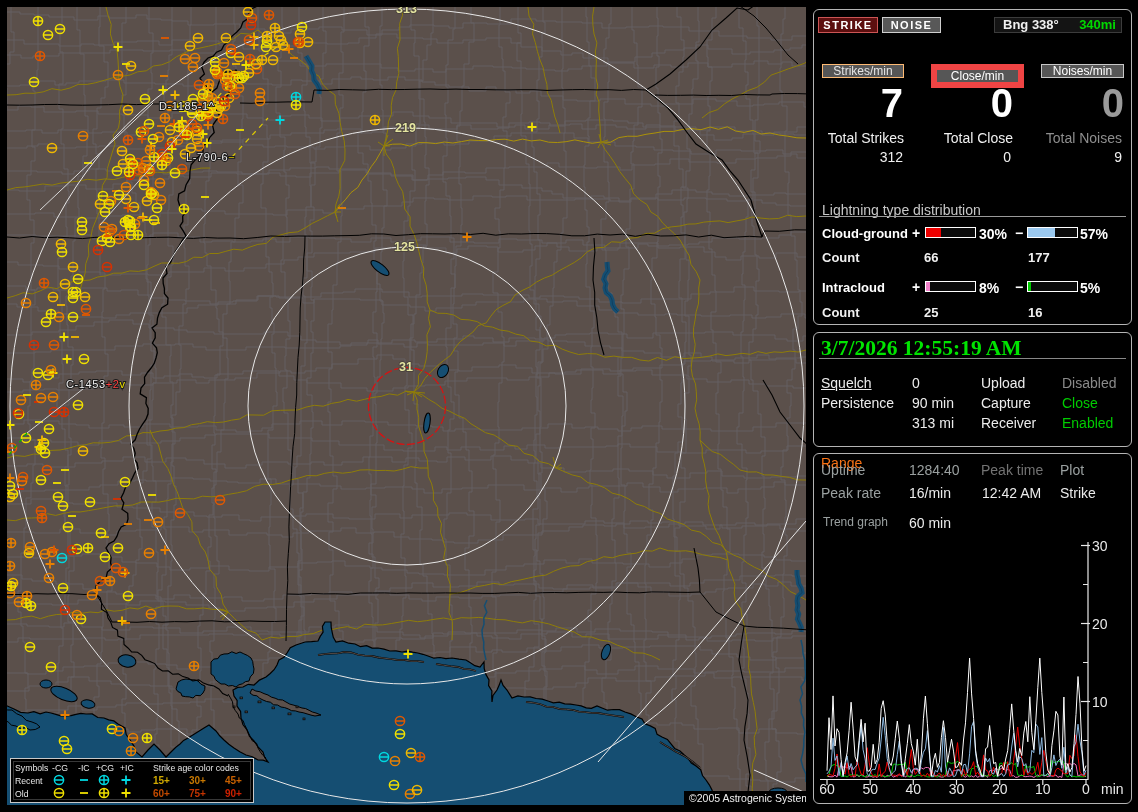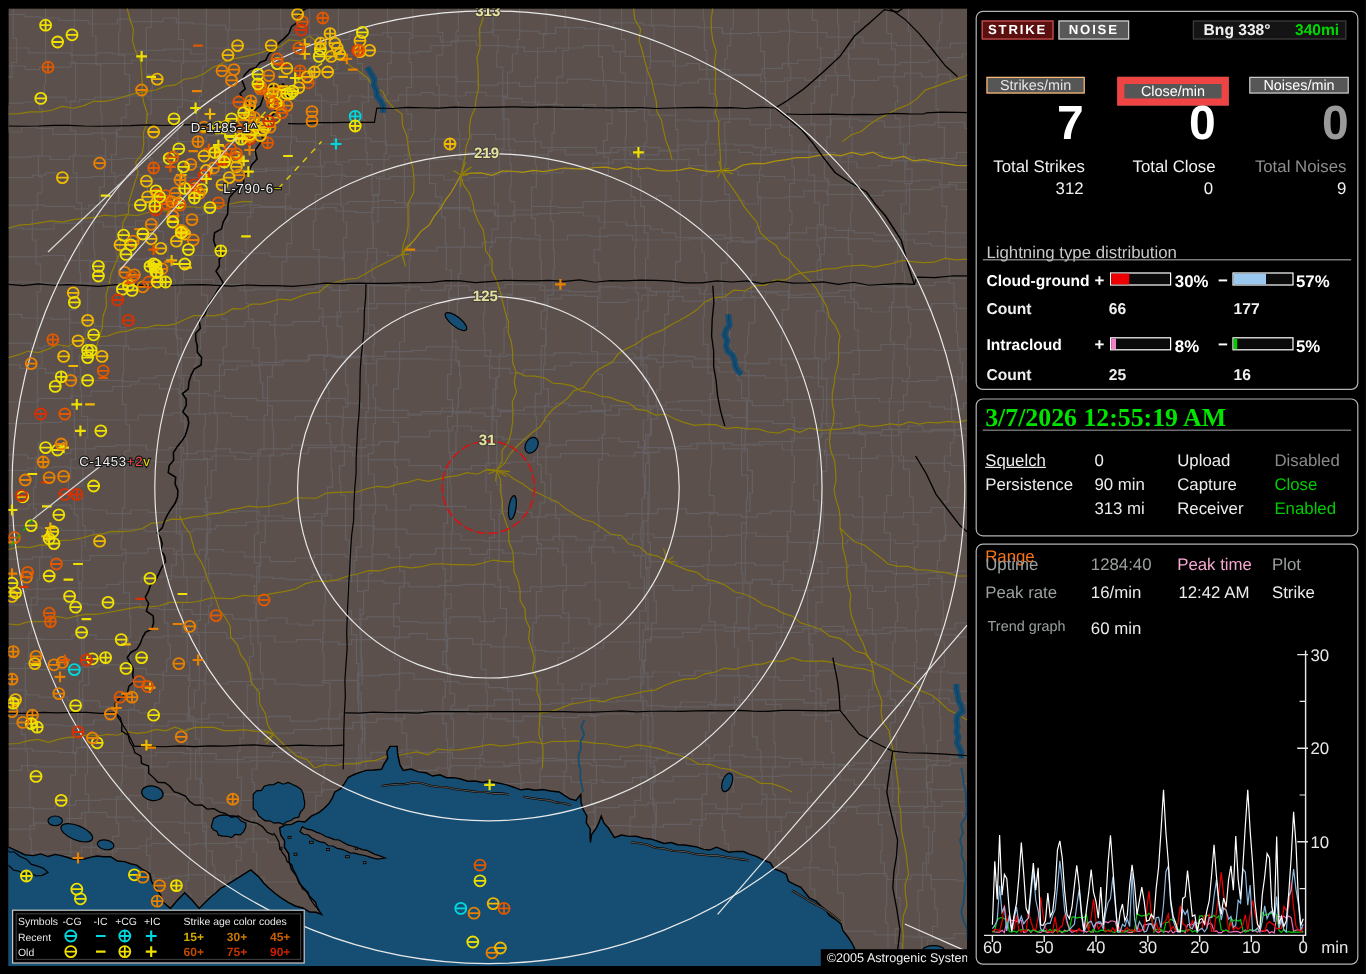--- a/index.html
+++ b/index.html
@@ -699,21 +699,21 @@
 <div class="t" style="left:821px;top:395px;font-size:14px;color:#ececec;font-weight:normal;">Persistence</div>
 <div class="t" style="left:912px;top:395px;font-size:14px;color:#ececec;font-weight:normal;">90 min</div>
 <div class="t" style="left:981px;top:395px;font-size:14px;color:#ececec;font-weight:normal;">Capture</div>
 <div class="t" style="left:1062px;top:395px;font-size:14px;color:#00cc00;font-weight:normal;">Close</div>
 <div class="t" style="left:821px;top:415px;font-size:14px;color:#f97316;font-weight:normal;margin-top:40px;">Range</div>
 <div class="t" style="left:912px;top:415px;font-size:14px;color:#ececec;font-weight:normal;">313 mi</div>
 <div class="t" style="left:981px;top:415px;font-size:14px;color:#ececec;font-weight:normal;">Receiver</div>
 <div class="t" style="left:1062px;top:415px;font-size:14px;color:#00cc00;font-weight:normal;">Enabled</div>
 <div class="t" style="left:821px;top:462px;font-size:14px;color:#9aa0a0;font-weight:normal;">Uptime</div>
 <div class="t" style="left:909px;top:462px;font-size:14px;color:#9aa0a0;font-weight:normal;">1284:40</div>
-<div class="t" style="left:981px;top:462px;font-size:14px;color:#f9a8d4;font-weight:normal;">Peak time</div>
+<div class="t" style="left:981px;top:462px;font-size:14px;color:#737373;font-weight:normal;">Peak time</div>
 <div class="t" style="left:1060px;top:462px;font-size:14px;color:#9aa0a0;font-weight:normal;">Plot</div>
 <div class="t" style="left:821px;top:485px;font-size:14px;color:#9aa0a0;font-weight:normal;text-align:right;">Peak rate</div>
 <div class="t" style="left:909px;top:485px;font-size:14px;color:#ececec;font-weight:normal;">16/min</div>
 <div class="t" style="left:982px;top:485px;font-size:14px;color:#ececec;font-weight:normal;">12:42 AM</div>
 <div class="t" style="left:1060px;top:485px;font-size:14px;color:#ececec;font-weight:normal;">Strike</div>
 <div class="t" style="left:823px;top:515px;font-size:12px;color:#9aa0a0;font-weight:normal;">Trend graph</div>
 <div class="t" style="left:909px;top:515px;font-size:14px;color:#ececec;font-weight:normal;">60 min</div>
 <svg width="1138" height="812" viewBox="0 0 1138 812" style="position:absolute;left:0;top:0;z-index:3">
 <path d="M1088 542 V780 M820 779.5 H1088" stroke="#e8e8e8" stroke-width="1.2" fill="none"></path>
     <path d="M1081 545.5 H1090" stroke="#e8e8e8" stroke-width="1.2"></path>

